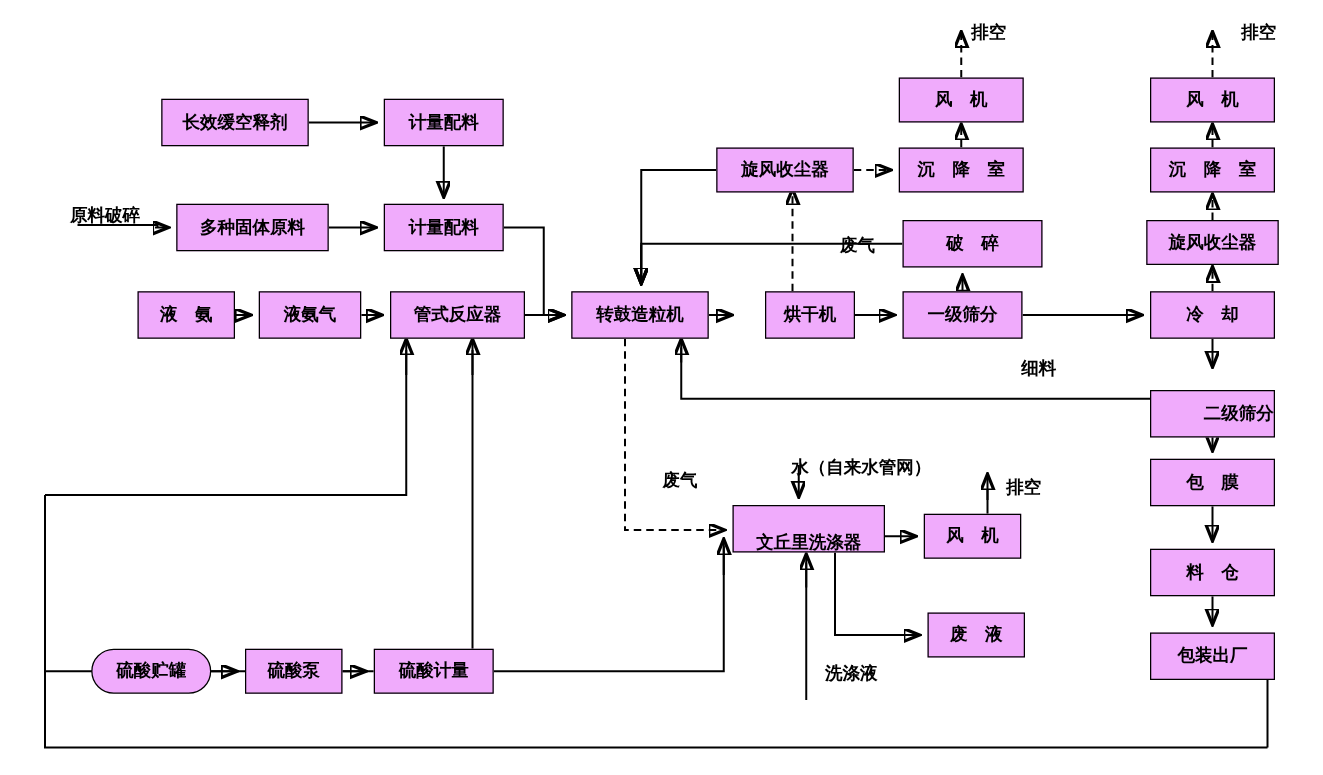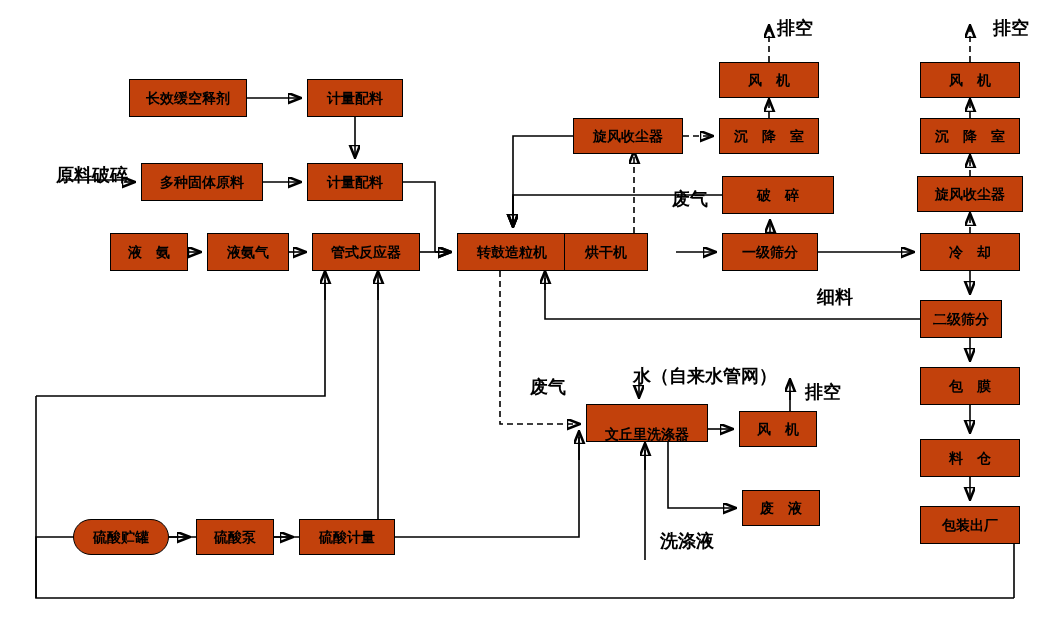--- a/index.html
+++ b/index.html
@@ -12,35 +12,35 @@
     width: 1058px;
     height: 620px;
     background: #ffffff;
     font-family: "DejaVu Sans", "Liberation Sans", sans-serif;
     overflow: hidden;
   }
   .node {
     position: absolute;
     box-sizing: border-box;
     border: 1.5px solid #000000;
-    background: #c2410c;
+    background: #f0abfc;
     color: #000000;
     display: flex;
     align-items: center;
     justify-content: center;
     font-size: 14px;
     font-weight: bold;
     letter-spacing: 0px;
     white-space: nowrap;
     line-height: 1;
   }
   .label {
     position: absolute;
     color: #000000;
-    font-size: 18px;
+    font-size: 14px;
     font-weight: bold;
     white-space: nowrap;
     display: flex;
     align-items: center;
     line-height: 1;
   }
   svg.edges {
     position: absolute;
     left: 0;
     top: 0;
@@ -177,21 +177,21 @@
     </div>
   <div class="node" style="left:207px;top:233px;width:82px;height:38px;">
       <span>液氨气</span>
     </div>
   <div class="node" style="left:312px;top:233px;width:108px;height:38px;">
       <span>管式反应器</span>
     </div>
   <div class="node" style="left:457px;top:233px;width:110px;height:38px;">
       <span>转鼓造粒机</span>
     </div>
-  <div class="node" style="left:564px;top:233px;width:84px;height:38px;">
+  <div class="node" style="left:612px;top:233px;width:72px;height:38px;">
       <span>烘干机</span>
     </div>
   <div class="node" style="left:722px;top:233px;width:96px;height:38px;">
       <span>一级筛分</span>
     </div>
   <div class="node" style="left:722px;top:176px;width:112px;height:38px;">
       <span>破　碎</span>
     </div>
   <div class="node" style="left:573px;top:118px;width:110px;height:36px;">
       <span>旋风收尘器</span>
@@ -207,21 +207,21 @@
     </div>
   <div class="node" style="left:920px;top:118px;width:100px;height:36px;">
       <span>沉　降　室</span>
     </div>
   <div class="node" style="left:917px;top:176px;width:106px;height:36px;">
       <span>旋风收尘器</span>
     </div>
   <div class="node" style="left:920px;top:233px;width:100px;height:38px;align-items:center;">
       <span>冷　却</span>
     </div>
-  <div class="node" style="left:920px;top:300px;width:82px;height:38px;">
+  <div class="node" style="left:920px;top:312px;width:100px;height:38px;justify-content:flex-end;">
       <span>二级筛分</span>
     </div>
   <div class="node" style="left:920px;top:367px;width:100px;height:38px;">
       <span>包　膜</span>
     </div>
   <div class="node" style="left:920px;top:439px;width:100px;height:38px;">
       <span>料　仓</span>
     </div>
   <div class="node" style="left:920px;top:506px;width:100px;height:38px;">
       <span>包装出厂</span>

